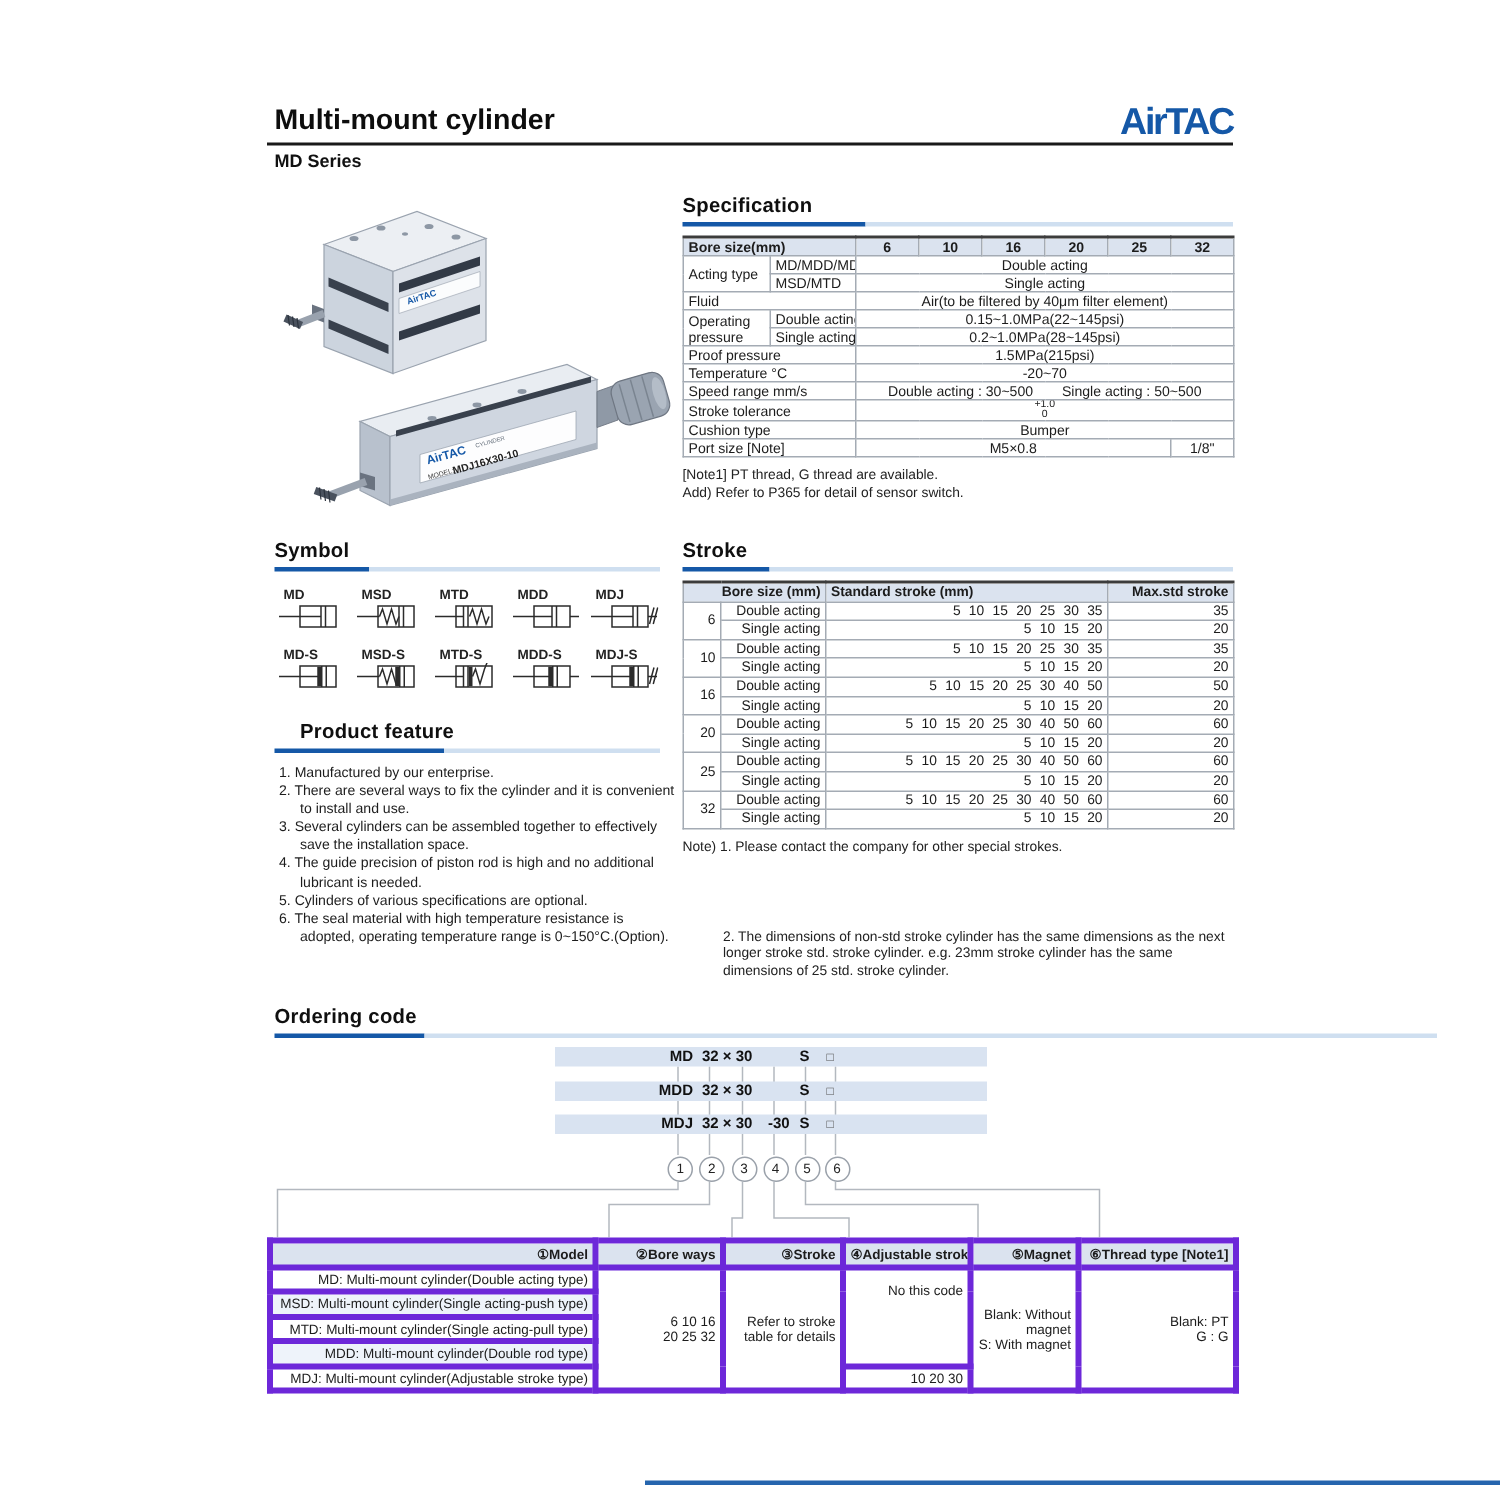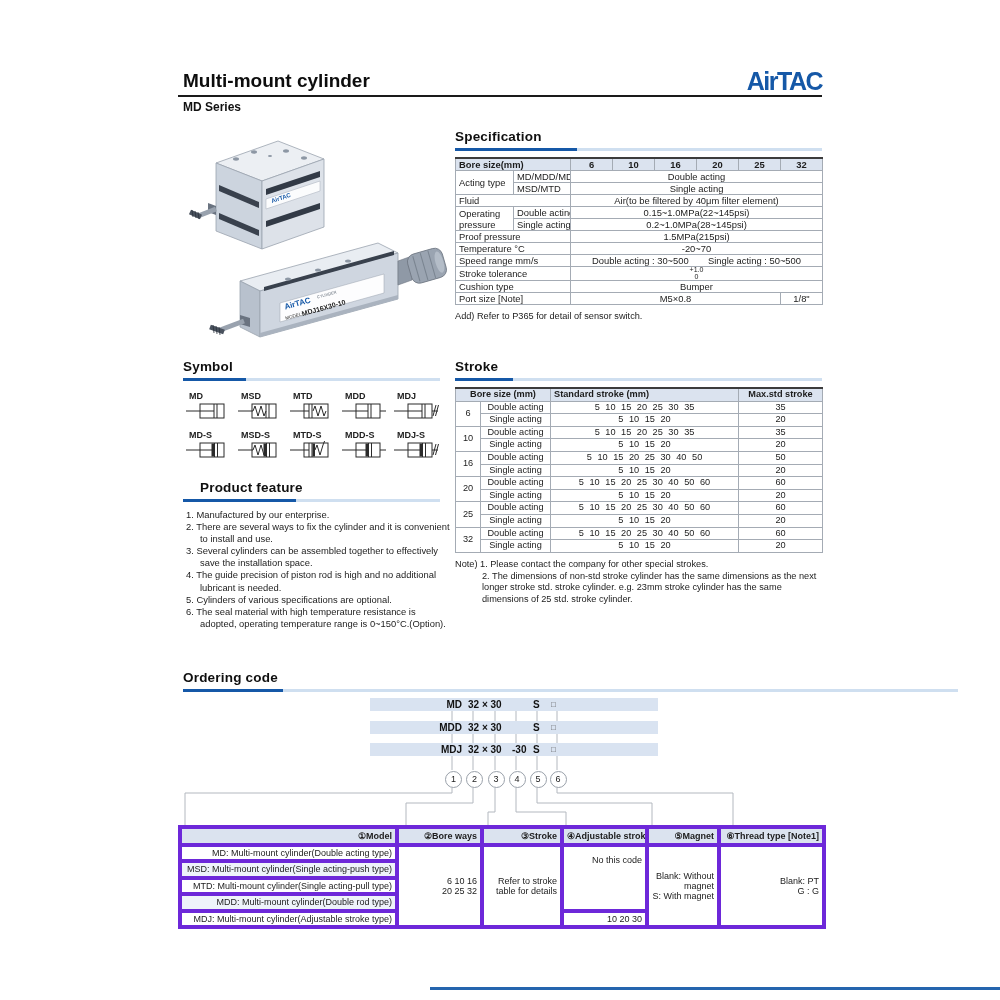--- a/index.html
+++ b/index.html
@@ -15,21 +15,21 @@
   
   .spec-table{width:367px;font-size:9.4px;border-top:2px solid #3c3c3c;}
   .spec-table th,.spec-table td{border:1px solid #a4abb4;padding:0 3px;line-height:11px;height:11px;font-weight:normal;text-align:left;white-space:nowrap;}
   .spec-table th{background:#dbe3ef;font-weight:bold;}
   .spec-table .c{text-align:center;}
   .spec-table .wrap{white-space:normal;}
   .tolwrap{display:inline-block;line-height:6px;vertical-align:middle;}
   .tolwrap span{display:block;font-size:7px;line-height:6.5px;}
   
   .stroke-table{width:367px;font-size:9.2px;border-top:2px solid #3c3c3c;}
-  .stroke-table th,.stroke-table td{border:1px solid #a4abb4;padding:0 3px;line-height:11.6px;height:11.6px;text-align:center;white-space:nowrap;}
+  .stroke-table th,.stroke-table td{border:1px solid #a4abb4;padding:0 3px;line-height:11.6px;height:11.6px;text-align:right;white-space:nowrap;}
   .stroke-table th{background:#dbe3ef;font-weight:bold;}
   .stroke-table .num{word-spacing:3px;}
   
   .ord-table{width:644px;font-size:9px;}
   .ord-table th,.ord-table td{border:4px solid #6d28d9;padding:1px 3px;line-height:10.3px;vertical-align:middle;text-align:right;}
   .ord-table th{background:#dbe3ef;font-weight:bold;height:12px;white-space:nowrap;}
   .ord-table .model-cell{white-space:nowrap;height:10.4px;}
   .ord-table tr:nth-child(odd) .model-cell{background:#eef3fa;}
   .ord-table .ml{white-space:pre-line;}
   .note-text{font-size:9.2px;line-height:11.5px;color:#222;}
@@ -187,20 +187,21 @@
       <td colspan="6" class="c">Bumper</td>
     </tr>
     <tr>
       <td colspan="2">Port size  [Note]</td>
       <td colspan="5" class="c">M5×0.8</td>
       <td class="c">1/8"</td>
     </tr>
   </tbody>
     </table>
   <div class="abs note-text" style="left:455px;top:311px;width:367px;">
+    <div>[Note1] PT thread, G thread are available.</div>
     <div>Add) Refer to P365 for detail of sensor switch.</div>
   </div>
 
   <div class="abs sec-title" style="left:183px;top:359px;">Symbol</div>
   <div class="abs rule" style="left:183px;top:378px;width:257px;">
     <div class="rule-dk" style="width:63px;"></div>
       <div class="rule-lt" style="left:63px;width:194px;"></div>
   </div>
   <div class="abs" style="left:185px;top:391px;">
     <div class="symrow">
@@ -397,21 +398,21 @@
     </tr>
     <tr>
       <td>Single acting</td>
       <td class="num">5 10 15 20</td>
       <td>20</td>
     </tr>
   </tbody>
     </table>
   <div class="abs note-text" style="left:455px;top:559px;width:372px;">
     <div>Note) 1. Please contact the company for other special strokes.</div>
-    <div style="padding-left:27px;">2. The dimensions of non-std stroke cylinder has the same dimensions as the next longer stroke std. stroke cylinder. e.g. 23mm stroke cylinder has the same dimensions of 25 std. stroke cylinder.</div>
+    <div style="padding-left:27px;margin-top:48px;">2. The dimensions of non-std stroke cylinder has the same dimensions as the next longer stroke std. stroke cylinder. e.g. 23mm stroke cylinder has the same dimensions of 25 std. stroke cylinder.</div>
   </div>
 
   <div class="abs sec-title" style="left:183px;top:670px;">Ordering code</div>
   <div class="abs rule" style="left:183px;top:689px;width:775px;">
     <div class="rule-dk" style="width:100px;"></div>
       <div class="rule-lt" style="left:100px;width:675px;"></div>
   </div>
 
   <svg class="abs" style="left:178px;top:705px;z-index:1;" width="650" height="122" viewBox="0 0 650 122">
     <g stroke="#b3b8bf" stroke-width="1" fill="none">

